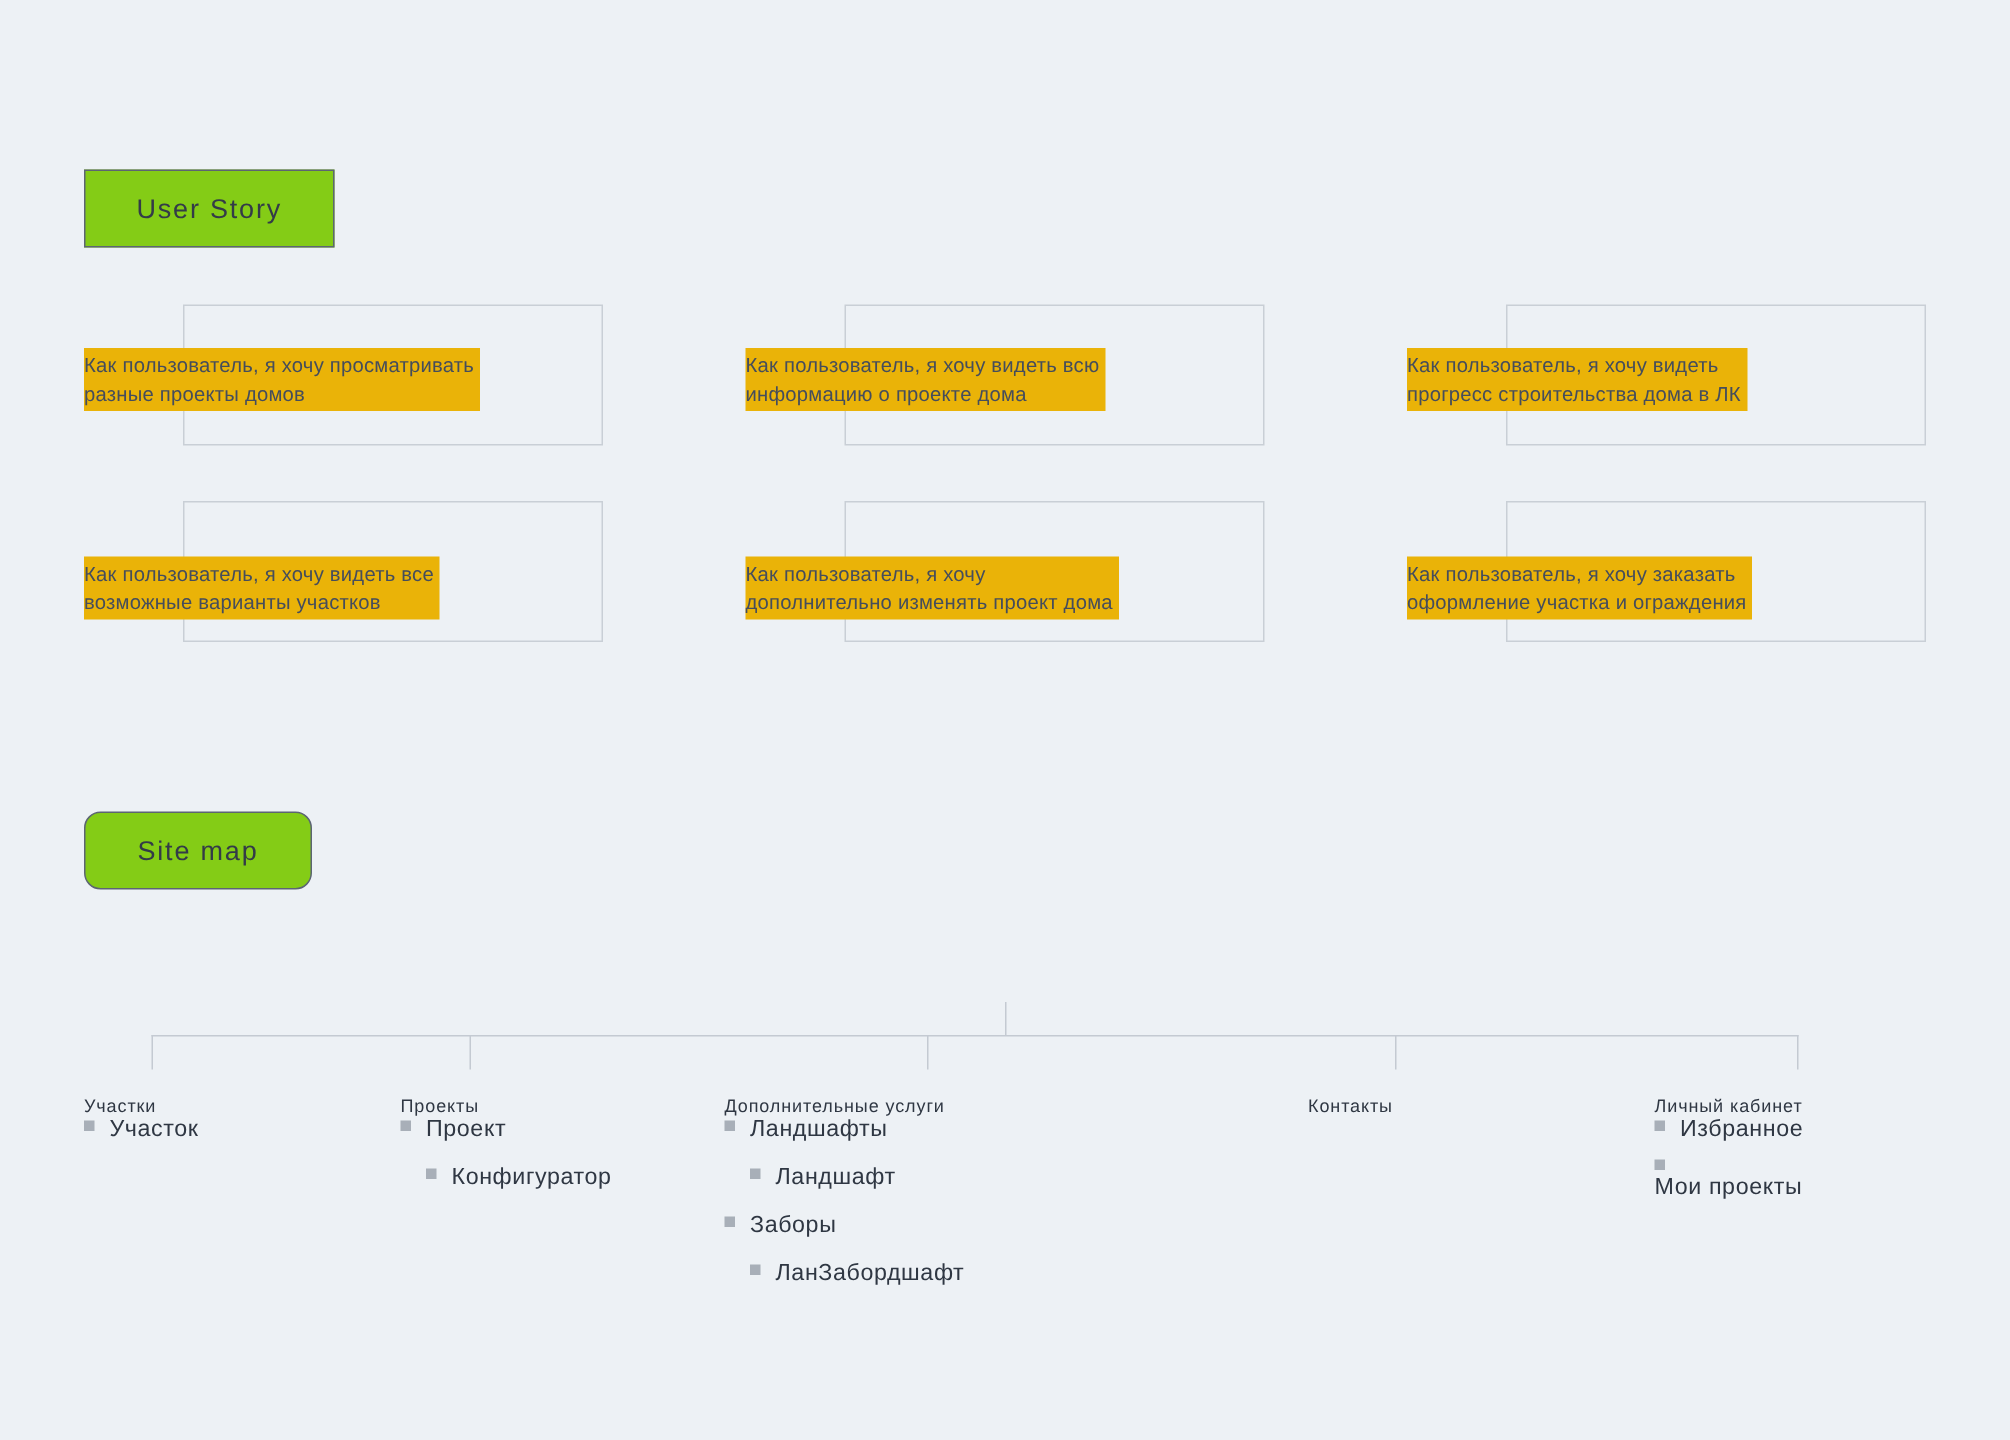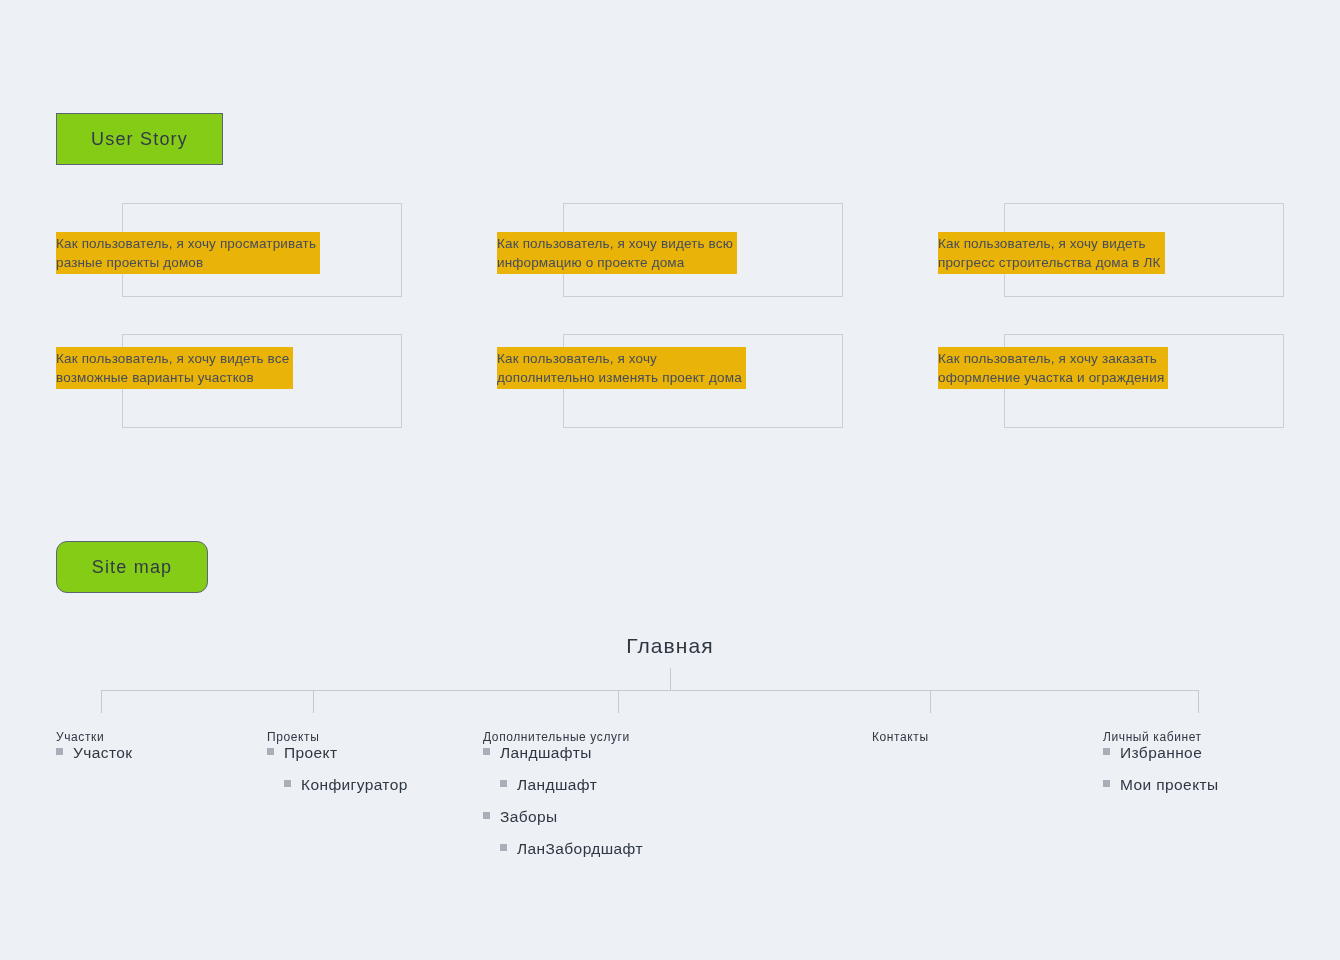--- a/index.html
+++ b/index.html
@@ -74,21 +74,21 @@
   .col0 .story-card { left: 122px; }
   .col1 .story-card { left: 563px; }
   .col2 .story-card { left: 1004px; }
   .col0 .story-text { left: 56px; }
   .col1 .story-text { left: 497px; }
   .col2 .story-text { left: 938px; }
 
   .rowA .story-card { top: 0px; }
   .rowB .story-card { top: 131px; }
   .rowA .story-text { top: 29px; }
-  .rowB .story-text { top: 144px; }
+  .rowB .story-text { top: 168px; }
 
   
   .sitemap {
     position: absolute;
     left: 0;
     top: 600px;
     width: 1340px;
     height: 340px;
   }
   .tree-root-label {
@@ -203,21 +203,20 @@
     <div class="story-card"></div>
     <div class="story-text">Как пользователь, я хочу заказать
 оформление участка и ограждения</div>
   </div>
 
 </div>
 
 <div class="section-chip" id="chip-site-map">Site map</div>
 
 <div class="sitemap">
-  <div class="tree-root-label">Главная</div>
   <div class="tree-root-stem"></div>
   <div class="tree-hbar"></div>
 
   <div class="tree-drop" style="left:101px;"></div>
   <div class="tree-drop" style="left:313px;"></div>
   <div class="tree-drop" style="left:618px;"></div>
   <div class="tree-drop" style="left:930px;"></div>
   <div class="tree-drop" style="left:1198px;"></div>
 
   <div class="tree-cols">
@@ -265,20 +264,20 @@
     <div class="tree-col" style="left:872px;">
       <div class="tree-col-title">Контакты</div>
     </div>
 
     <div class="tree-col" style="left:1103px;">
       <div class="tree-col-title">Личный кабинет</div>
       <div class="tree-node">
         <span class="bullet"></span>
         <span>Избранное</span>
       </div>
-      <div class="tree-node" style="margin-top:10px;">
+      <div class="tree-node" style="margin-top:10px;flex-direction:column;">
         <span class="bullet"></span>
         <span>Мои проекты</span>
       </div>
     </div>
 
   </div>
 </div>
 
 </body></html>

